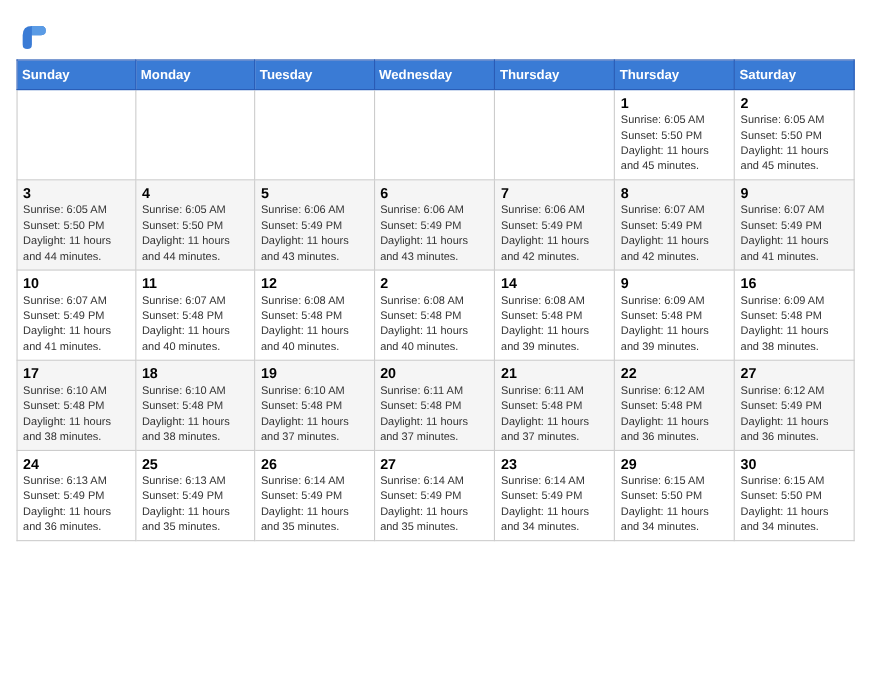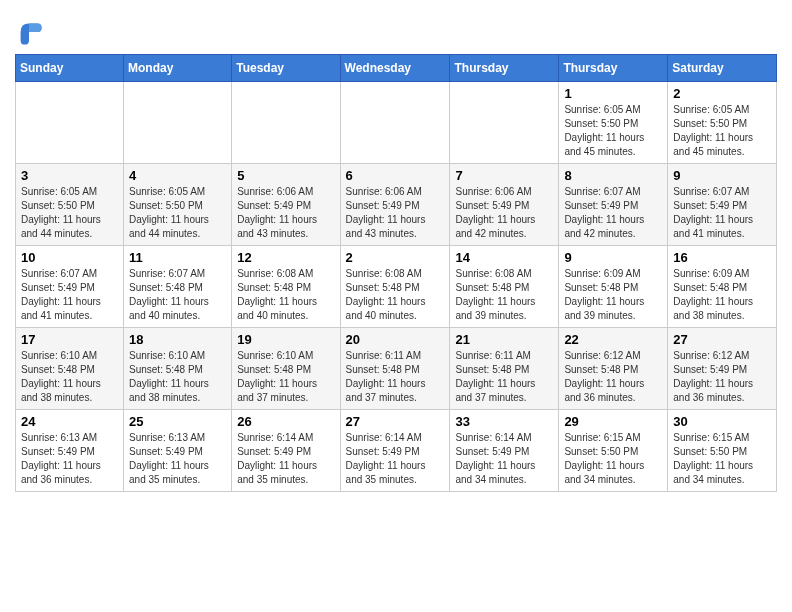--- a/index.html
+++ b/index.html
@@ -291,21 +291,21 @@
 Sunset: 5:49 PM
 Daylight: 11 hours and 35 minutes.</div>
         </td>
         <td>
           <span class="day-number">27</span>
           <div class="day-info" style="white-space: pre-line;">Sunrise: 6:14 AM
 Sunset: 5:49 PM
 Daylight: 11 hours and 35 minutes.</div>
         </td>
         <td>
-          <span class="day-number">33</span>
+          <span class="day-number">23</span>
           <div class="day-info" style="white-space: pre-line;">Sunrise: 6:14 AM
 Sunset: 5:49 PM
 Daylight: 11 hours and 34 minutes.</div>
         </td>
         <td>
           <span class="day-number">29</span>
           <div class="day-info" style="white-space: pre-line;">Sunrise: 6:15 AM
 Sunset: 5:50 PM
 Daylight: 11 hours and 34 minutes.</div>
         </td>

